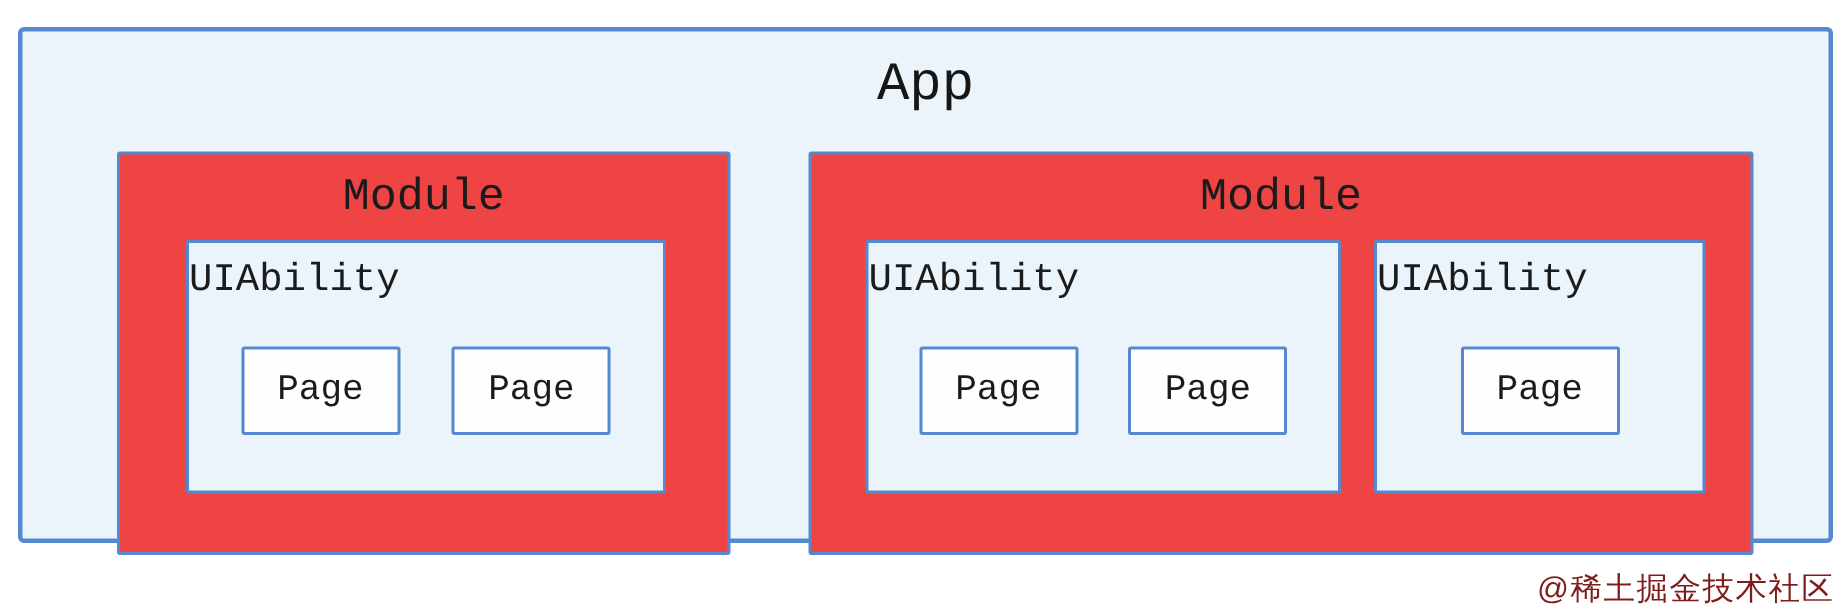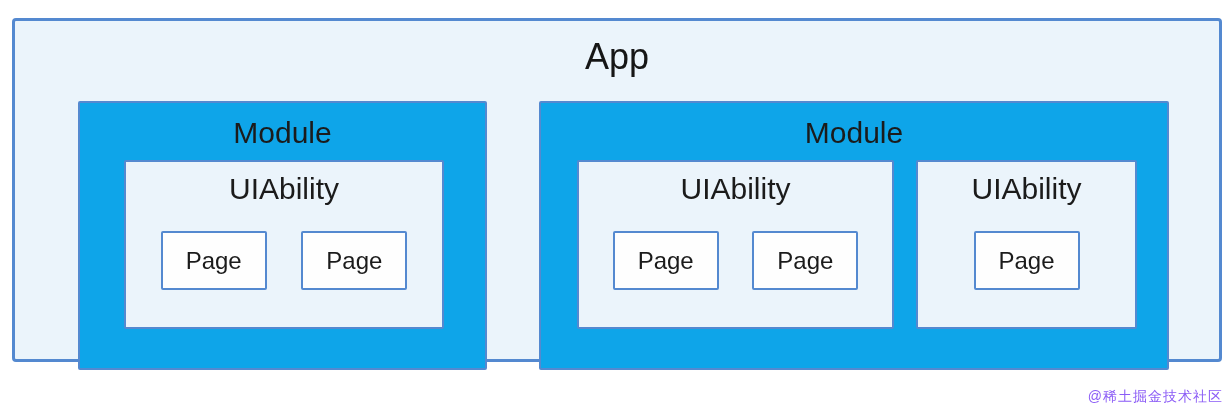--- a/index.html
+++ b/index.html
@@ -19,39 +19,40 @@
   .app-box {
     position: absolute;
     left: 12px;
     top: 18px;
     width: 1210px;
     height: 344px;
     box-sizing: border-box;
     border: 3px solid #5489d0;
     border-radius: 4px;
     background: #ebf4fb;
+    font-family: Liberation Mono, monospace;
   }
   .app-title {
     position: absolute;
     top: 16px;
     left: 0;
     width: 100%;
     text-align: center;
     font-size: 36px;
     line-height: 1.1;
     color: #161616;
   }
   .module-box {
     position: absolute;
     top: 80px;
     height: 269px;
     box-sizing: border-box;
     border: 2px solid #5489d0;
     border-radius: 2px;
-    background: #0ea5e9;
+    background: #ef4444;
   }
   .module-0 { left: 63px;  width: 409px; }
   .module-1 { left: 524px; width: 630px; }
   .module-title {
     position: absolute;
     top: 13px;
     left: 0;
     width: 100%;
     text-align: center;
     font-size: 30px;
@@ -68,22 +69,21 @@
     background: #ebf4fb;
   }
   .m0-u0 { left: 44px;  width: 320px; }
   .m1-u0 { left: 36px;  width: 317px; }
   .m1-u1 { left: 375px; width: 221px; }
   .uiability-title {
     position: absolute;
     top: 10px;
     left: 0;
     width: 100%;
-    text-align: center;
-    font-size: 30px;
+    font-size: 26px;
     line-height: 1.1;
     color: #1b1b1b;
   }
   .pages-row {
     position: absolute;
     top: 69px;
     left: 0;
     right: 0;
     display: flex;
     justify-content: space-evenly;
@@ -99,22 +99,22 @@
     display: flex;
     align-items: center;
     justify-content: center;
     font-size: 24px;
     color: #1b1b1b;
   }
   .watermark {
     position: absolute;
     right: 7px;
     bottom: 4px;
-    font-size: 14px;
-    color: #8b5cf6;
+    font-size: 21px;
+    color: #7f1d1d;
     letter-spacing: 1px;
   }
 </style>
 </head>
 <body>
 
 <div class="canvas">
 
   <div class="app-box">
 

